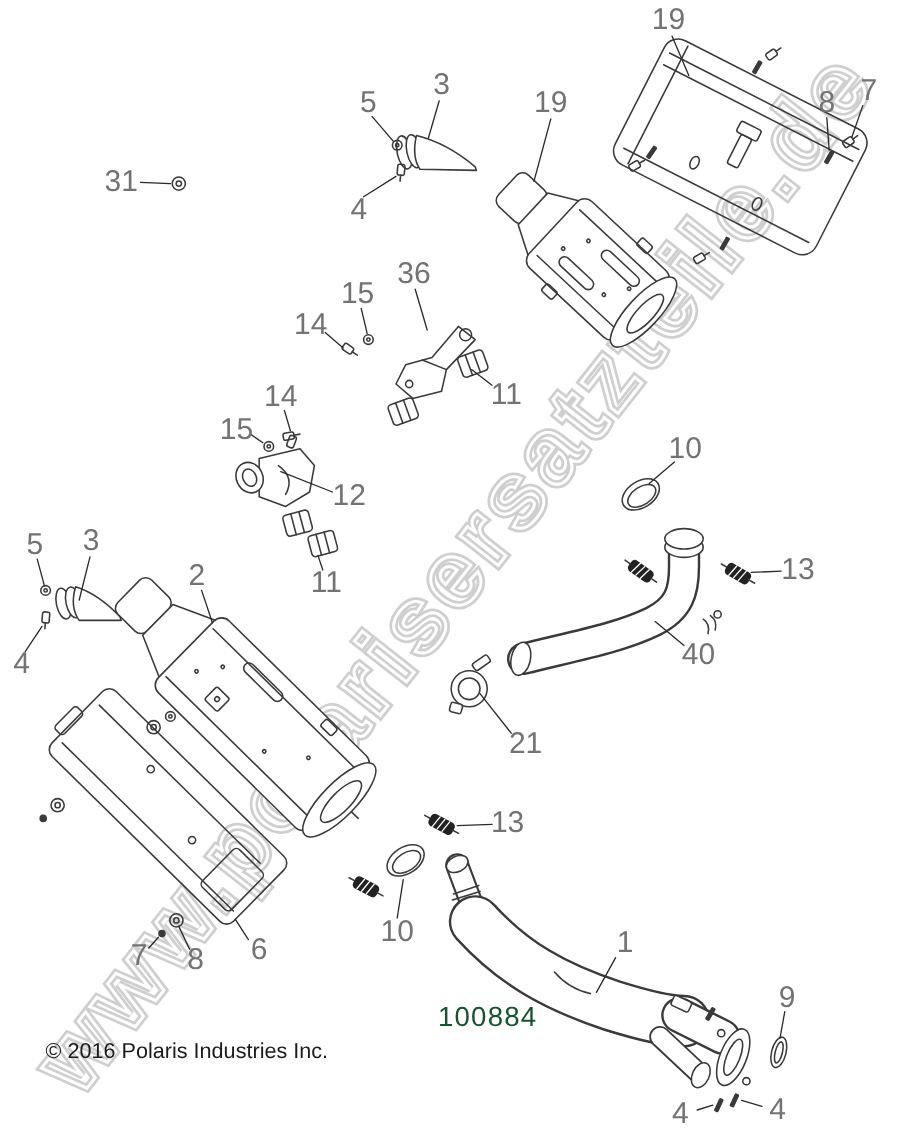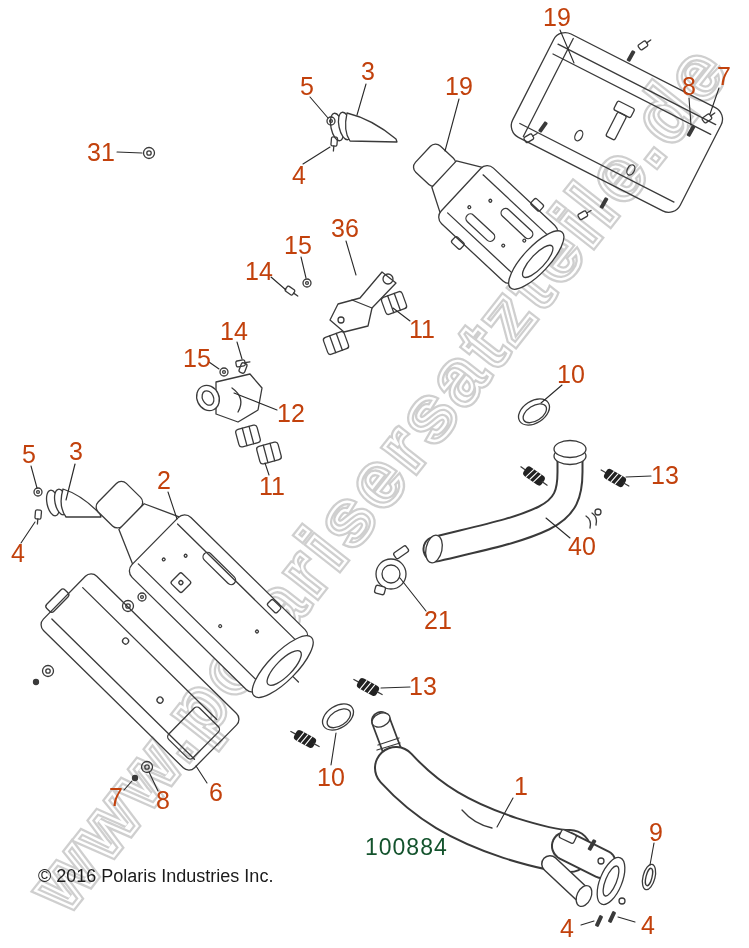--- a/index.html
+++ b/index.html
@@ -13,21 +13,21 @@
     display:grid; white-space:nowrap;
     font-weight:bold; font-size:76px; letter-spacing:6px;
     opacity:.95; pointer-events:none;
   }
   .watermark span { grid-area:1/1; }
   .wm-back  { -webkit-text-stroke:7px #cdcdcd; color:transparent; }
   .wm-front { -webkit-text-stroke:2.4px #ffffff; color:transparent; }
   svg.art { position:absolute; left:0; top:0; }
   .callout {
     position:absolute; transform:translate(-50%,-50%);
-    font-size:25px; color:#c2410c; line-height:1;
+    font-size:25px; color:#737373; line-height:1;
   }
   .copyright {
     position:absolute; left:38px; top:866px;
     font-size:18px; color:#1b1b1b;
   }
   .partnum {
     position:absolute; left:365px; top:834px;
     font-size:23px; color:#14532d; letter-spacing:1px;
   }
 </style>

